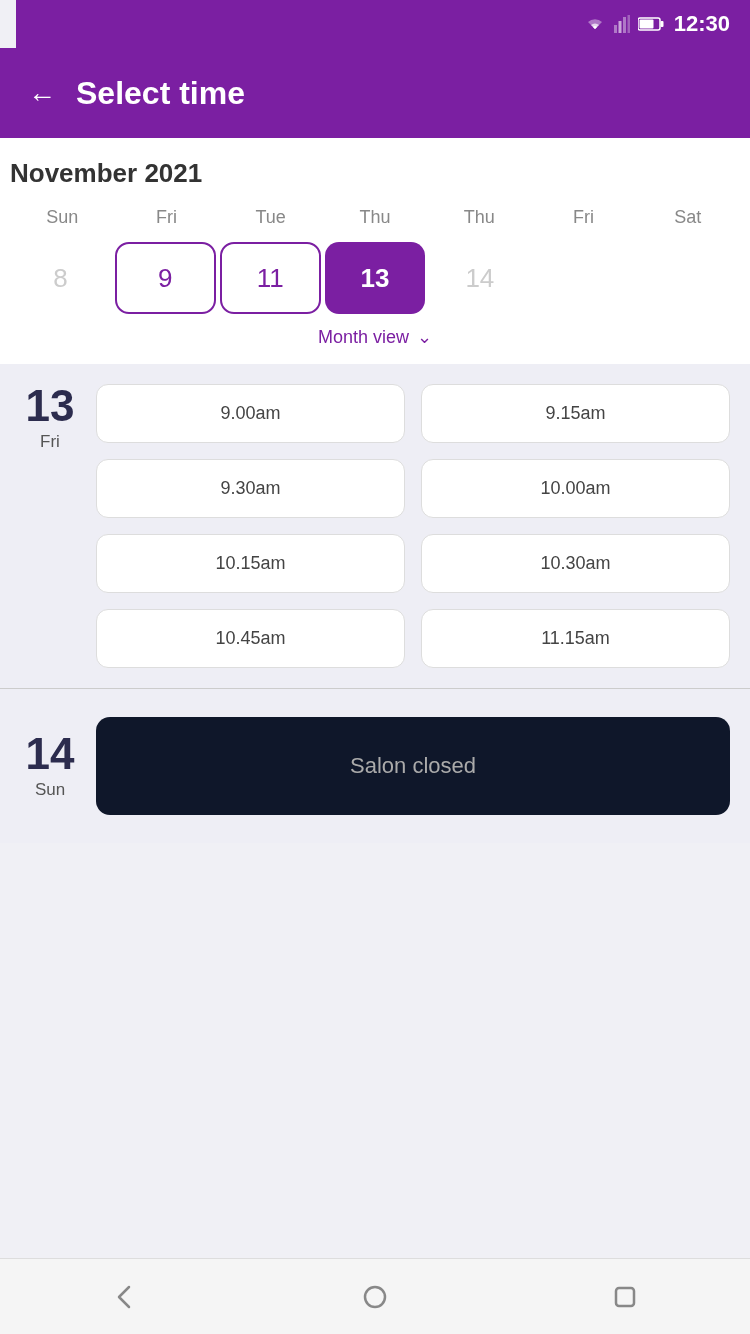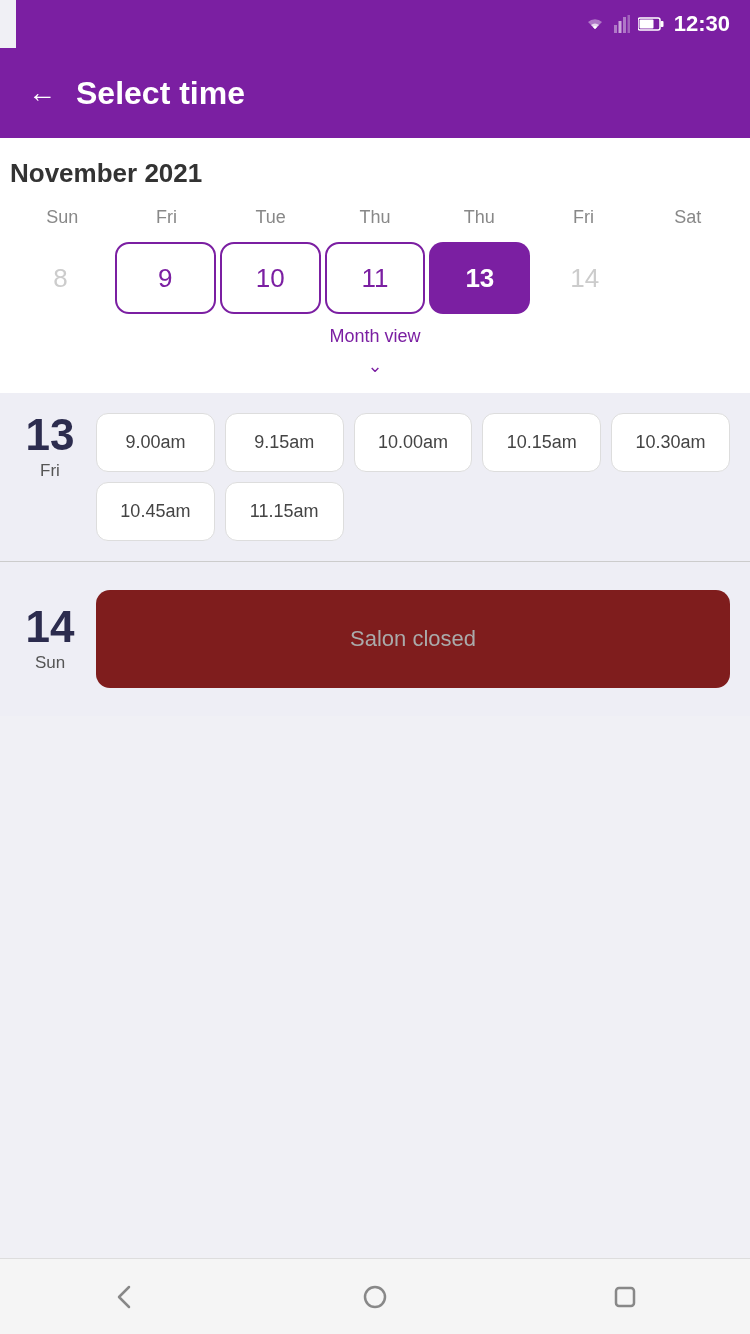--- a/index.html
+++ b/index.html
@@ -113,21 +113,20 @@
     }
 
     
     .month-view-row {
       display: flex;
       align-items: center;
       justify-content: center;
       padding: 12px 0 6px;
       gap: 8px;
       cursor: pointer;
-      flex-direction: column;
     }
     .month-view-label {
       color: #7b1fa2;
       font-size: 18px;
     }
     .month-view-chevron {
       color: #7b1fa2;
       font-size: 18px;
     }
 
@@ -151,22 +150,22 @@
       color: #2c2c4e;
       line-height: 1;
     }
     .day-name {
       font-size: 17px;
       color: #555;
       margin-top: 4px;
     }
     .time-slots-grid {
       display: grid;
-      grid-template-columns: repeat(5, 1fr);
-      gap: 10px;
+      grid-template-columns: repeat(2, 1fr);
+      gap: 16px;
       flex: 1;
     }
     .time-slot {
       background: white;
       border-radius: 12px;
       border: 1px solid #ddd;
       text-align: center;
       padding: 18px 6px;
       font-size: 18px;
       color: #444;
@@ -185,21 +184,21 @@
       background: #eeeef5;
       padding: 28px 20px 28px 20px;
     }
     .closed-row {
       display: flex;
       gap: 16px;
       align-items: center;
     }
     .salon-closed-box {
       flex: 1;
-      background: #7f1d1d;
+      background: #0f172a;
       border-radius: 14px;
       text-align: center;
       padding: 36px 0;
       font-size: 22px;
       color: #aaa;
     }
 
     
     .bottom-nav {
       position: fixed;
@@ -271,41 +270,41 @@
     <span class="weekday">Tue</span>
     <span class="weekday">Thu</span>
     <span class="weekday">Thu</span>
     <span class="weekday">Fri</span>
     <span class="weekday">Sat</span>
   </div>
 
   <div class="days-row">
     <div class="day-cell inactive">8</div>
     <div class="day-cell bordered">9</div>
-    <div class="day-cell bordered">10</div>
     <div class="day-cell bordered">11</div>
     <div class="day-cell selected">13</div>
     <div class="day-cell inactive">14</div>
   </div>
 
   <div class="month-view-row">
     <span class="month-view-label">Month view</span>
     <span class="month-view-chevron">⌄</span>
   </div>
 </div>
 
 <div class="day-times-section">
   <div class="day-row">
     <div class="day-label">
       <div class="day-number">13</div>
       <div class="day-name">Fri</div>
     </div>
     <div class="time-slots-grid">
       <div class="time-slot">9.00am</div>
       <div class="time-slot">9.15am</div>
+      <div class="time-slot">9.30am</div>
       <div class="time-slot">10.00am</div>
       <div class="time-slot">10.15am</div>
       <div class="time-slot">10.30am</div>
       <div class="time-slot">10.45am</div>
       <div class="time-slot">11.15am</div>
     </div>
   </div>
 </div>
 
 <div class="section-divider"></div>

